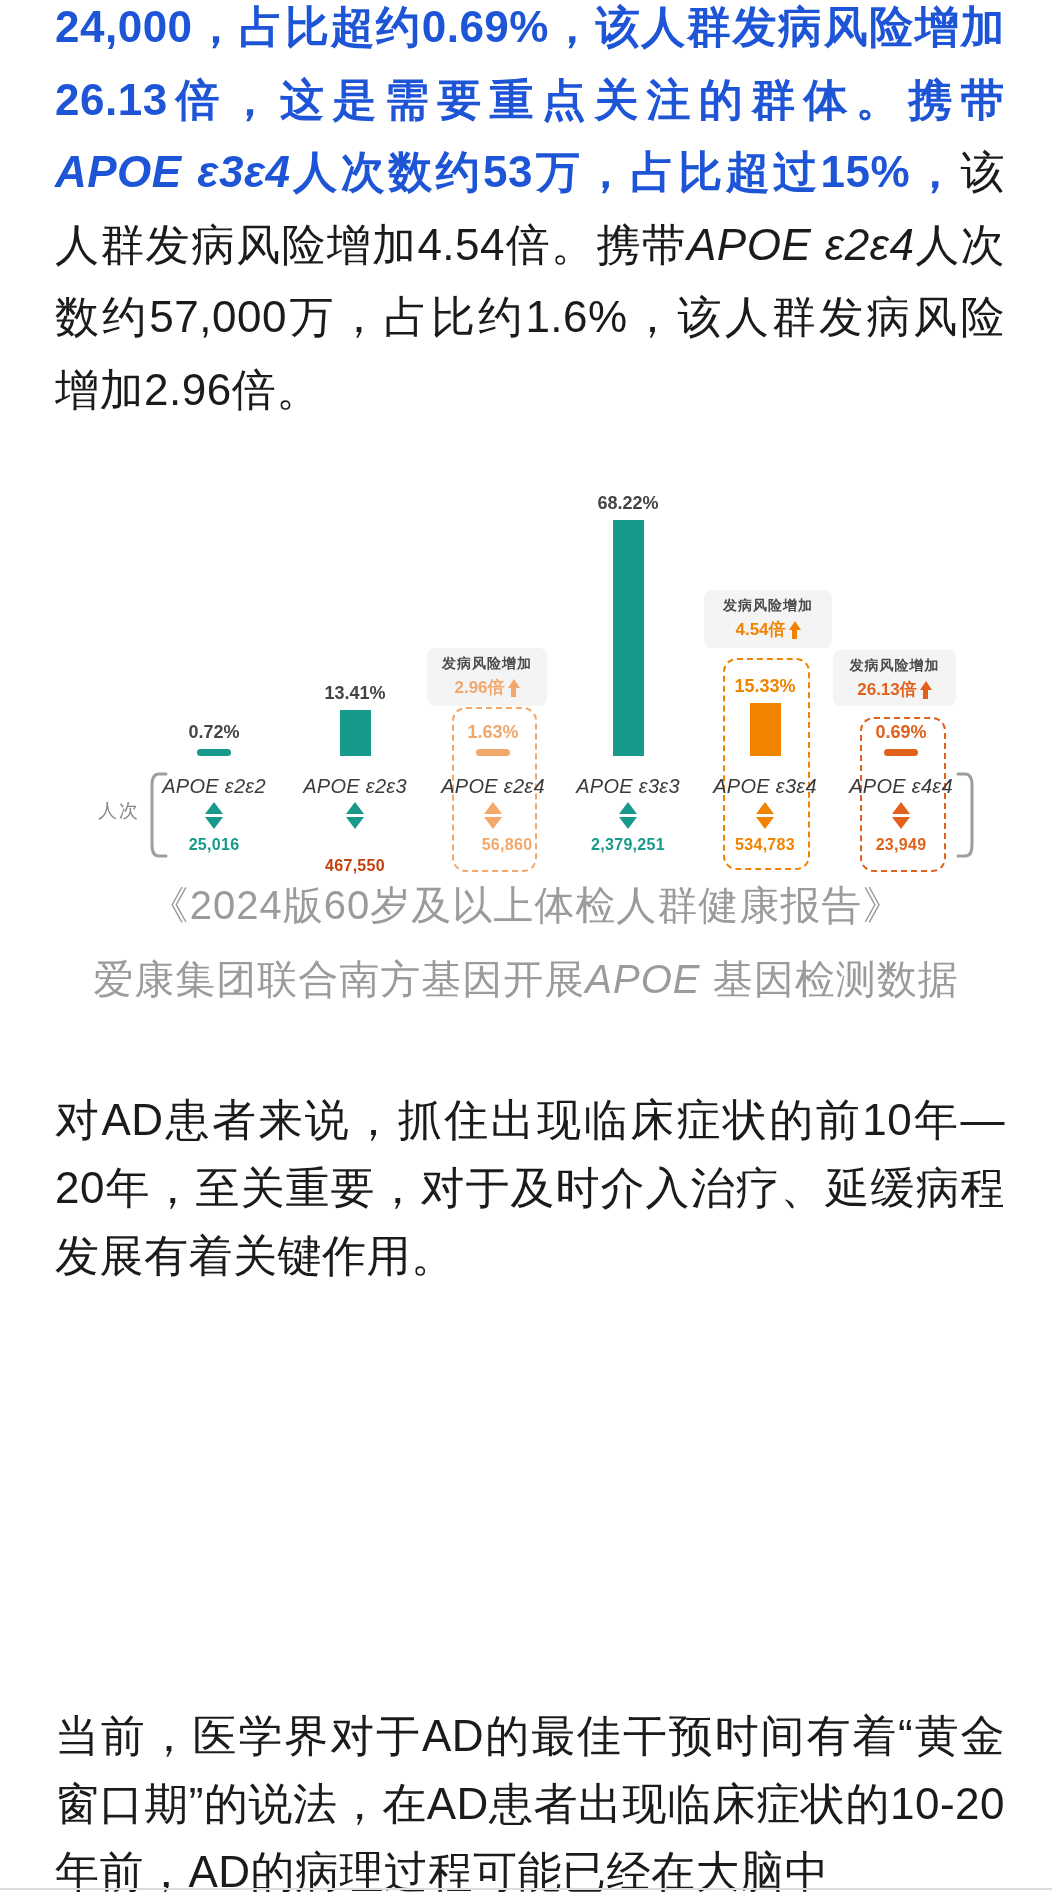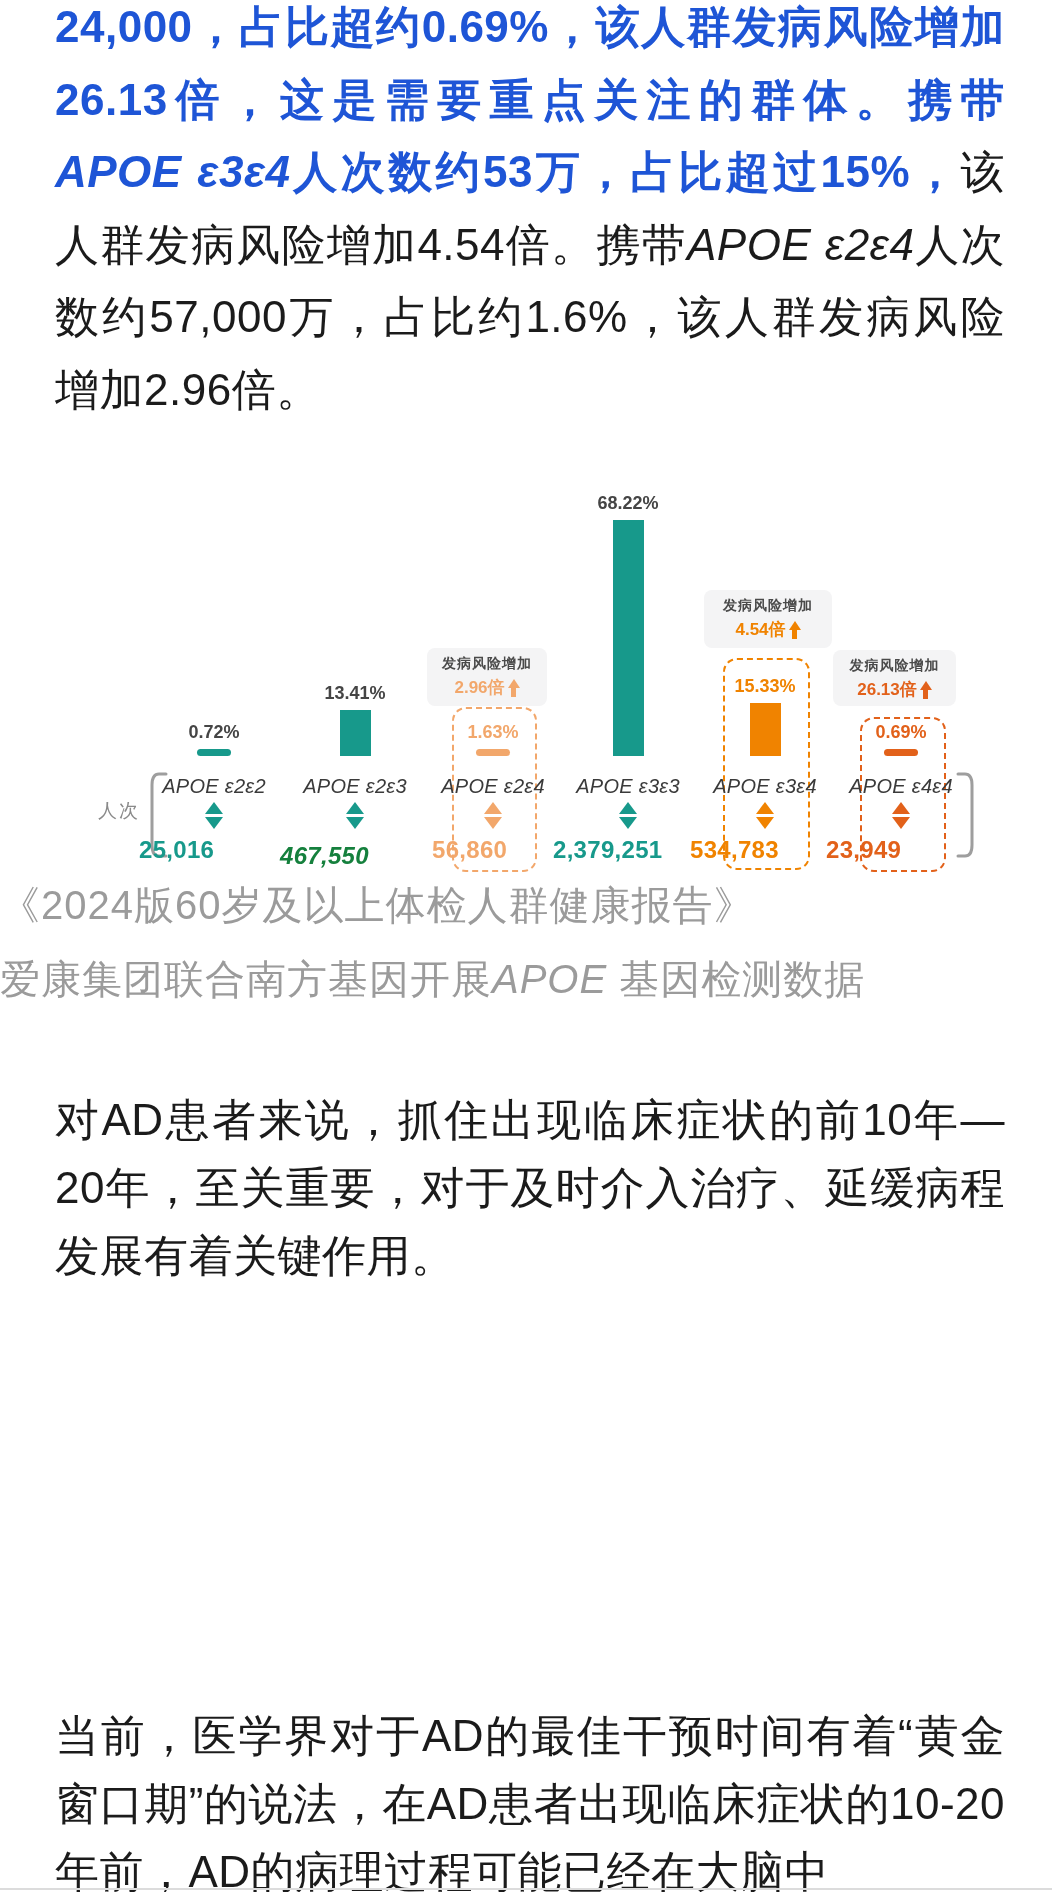--- a/index.html
+++ b/index.html
@@ -8,39 +8,39 @@
 
   
   .para{position:absolute;left:55px;width:950px;color:#1b1b1b;font-size:44px;
         line-height:68px;letter-spacing:0.5px;text-align:justify;}
   #intro{top:-9px;line-height:72.5px;}
   .seg-b{color:#1e55d6;font-weight:700;}
   .seg-bi{color:#1e55d6;font-weight:700;font-style:italic;}
   .seg-n{color:#1b1b1b;}
   .seg-ni{color:#1b1b1b;font-style:italic;}
 
-  .caption{position:absolute;left:0;width:1052px;text-align:left;color:#9b9b9b;
+  .caption{position:absolute;left:0;width:1052px;text-align:center;color:#9b9b9b;
            font-size:40px;line-height:48px;letter-spacing:1px;}
   #caption-title{top:881px;}
   #caption-source{top:955px;}
   .cap-italic{font-style:italic;}
 
   #p2{top:1086px;}
   #p3{top:1360px;}
   #p4{top:1702px;}
 
   #bottom-divider{position:absolute;left:0;top:1888px;width:1052px;height:2px;background:#dcdcdc;}
 
   
   #chart{position:absolute;left:0;top:455px;width:1052px;height:500px;}
   .bar{position:absolute;}
   .pct{position:absolute;font-weight:700;font-size:18px;text-align:center;width:120px;}
   .geno{position:absolute;font-style:italic;font-weight:500;font-size:20px;color:#3a3a3a;
         text-align:center;width:140px;letter-spacing:0.3px;}
-  .count{position:absolute;font-weight:700;font-size:24px;text-align:left;width:150px;letter-spacing:0.3px;}
+  .count{position:absolute;font-weight:700;font-size:16px;text-align:center;width:150px;letter-spacing:0.3px;}
   .dashed-box{position:absolute;border:2px dashed;border-radius:14px;}
   .risk-panel{position:absolute;background:#f4f4f5;border-radius:8px;text-align:center;padding-top:7px;box-sizing:border-box;}
   .risk-title{font-size:14px;font-weight:700;color:#4a4a4a;letter-spacing:1px;}
   .risk-value{font-size:17px;font-weight:700;margin-top:3px;display:flex;align-items:center;justify-content:center;gap:3px;}
   .up-arrow{display:inline-block;}
   .up-arrow .head{width:0;height:0;border-left:6px solid transparent;border-right:6px solid transparent;border-bottom:9px solid currentColor;margin:0 auto;}
   .up-arrow .stem{width:5px;height:9px;background:currentColor;margin:0 auto;}
   .diamond{position:absolute;width:18px;}
   .diamond .t{width:0;height:0;border-left:9px solid transparent;border-right:9px solid transparent;border-bottom:12px solid currentColor;}
   .diamond .b{width:0;height:0;border-left:9px solid transparent;border-right:9px solid transparent;border-top:12px solid currentColor;margin-top:3px;}
@@ -72,21 +72,21 @@
         <div class="b"></div>
       </div>
       <div class="count" style="left: 139px; top: 381px; color: rgb(23, 153, 139);">25,016</div>
       <div class="pct" style="left: 295px; top: 228px; color: rgb(69, 69, 69);">13.41%</div>
       <div class="bar" style="left: 339.5px; top: 255px; width: 31px; height: 46px; background: rgb(23, 153, 139); border-radius: 0px;"></div>
       <div class="geno" style="left: 285px; top: 320px;">APOE ε2ε3</div>
       <div class="diamond" style="left: 346px; top: 347px; color: rgb(23, 153, 139);">
         <div class="t"></div>
         <div class="b"></div>
       </div>
-      <div class="count" style="left: 280px; top: 387px; color: #15803d; font-style: italic;">467,550</div>
+      <div class="count" style="left: 280px; top: 402px; color: #c2410c;">467,550</div>
       <div class="dashed-box" style="left: 452px; top: 252px; width: 81px; height: 161px; border-color: rgb(242, 167, 107);"></div>
       <div class="risk-panel" style="left: 427px; top: 193px; width: 120px; height: 58px;">
         <div class="risk-title">发病风险增加</div>
         <div class="risk-value" style="color: rgb(242, 167, 107);">
           <span>2.96倍</span>
           <span class="up-arrow">
             <div class="head"></div>
             <div class="stem"></div>
           </span>
         </div>

